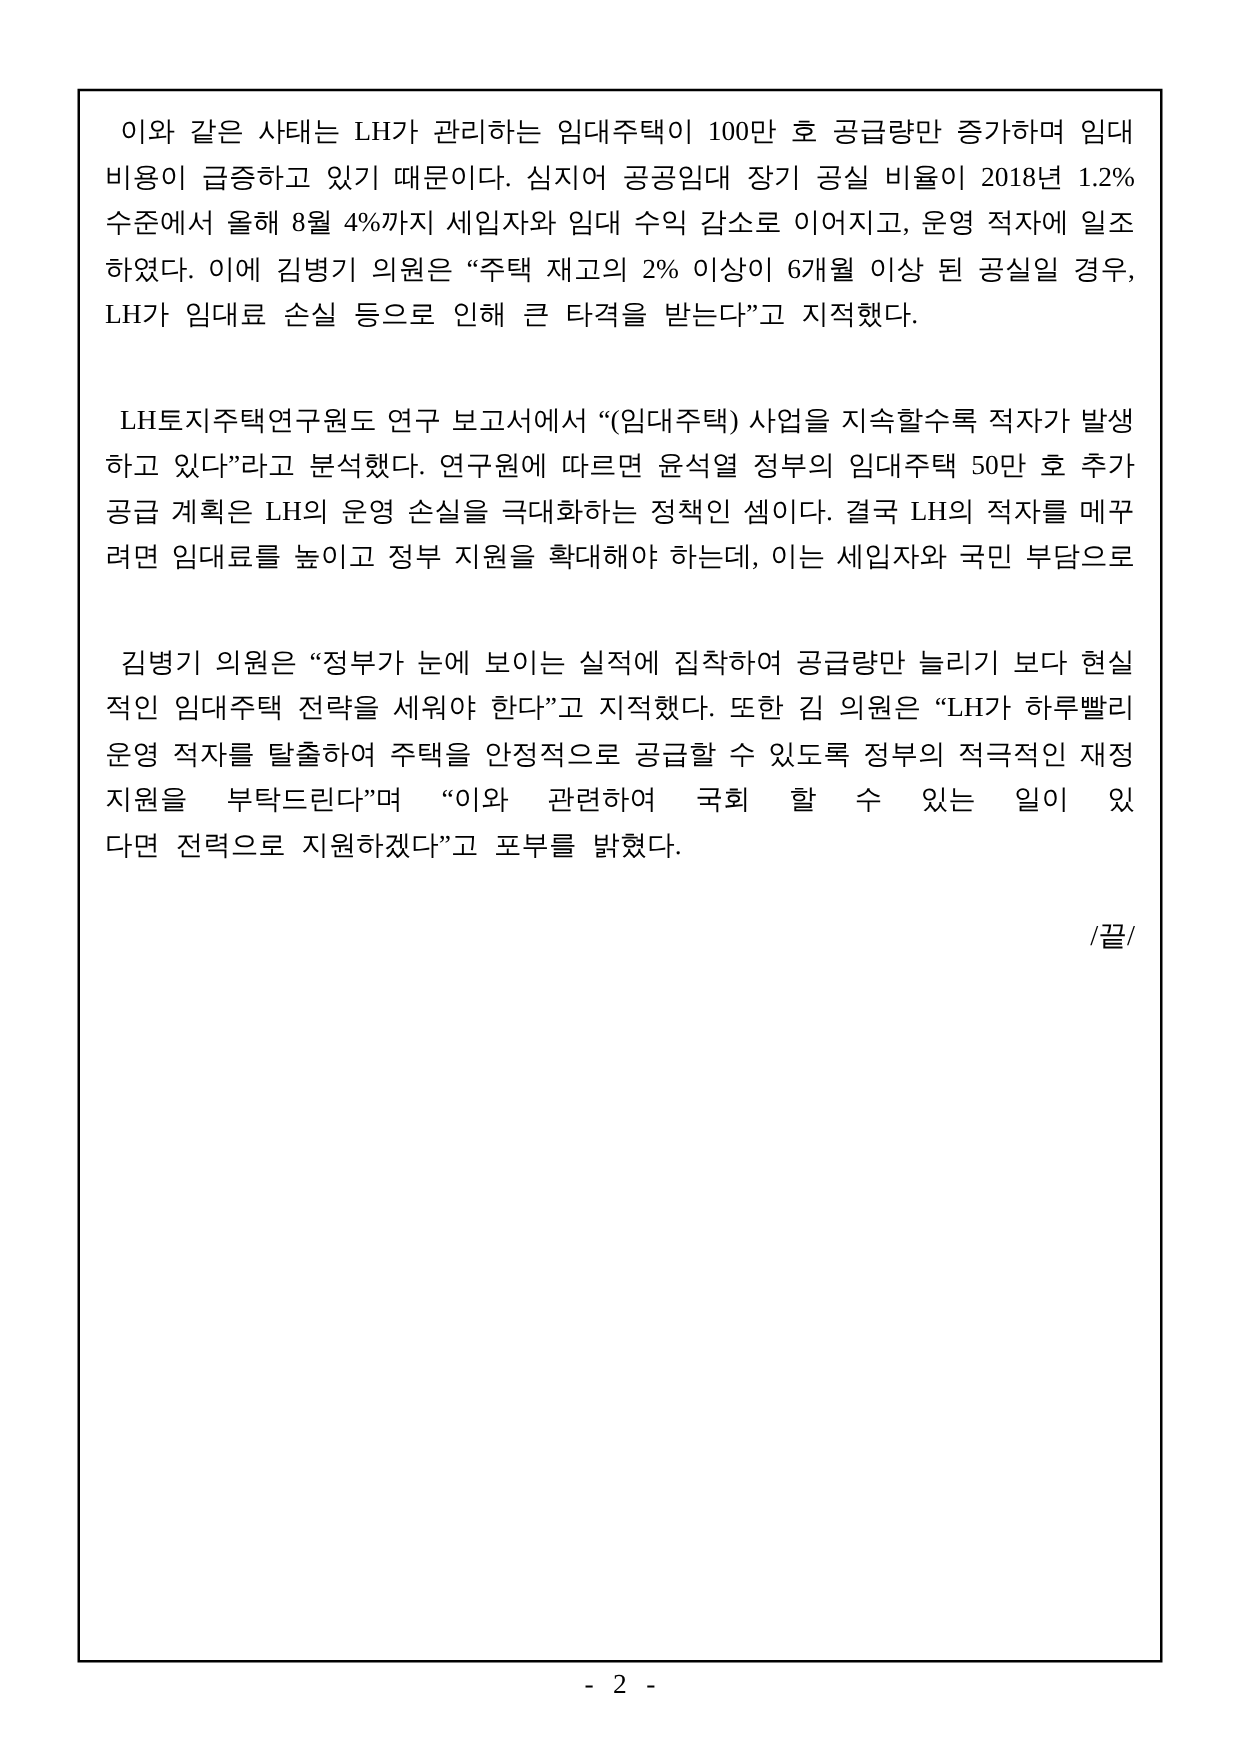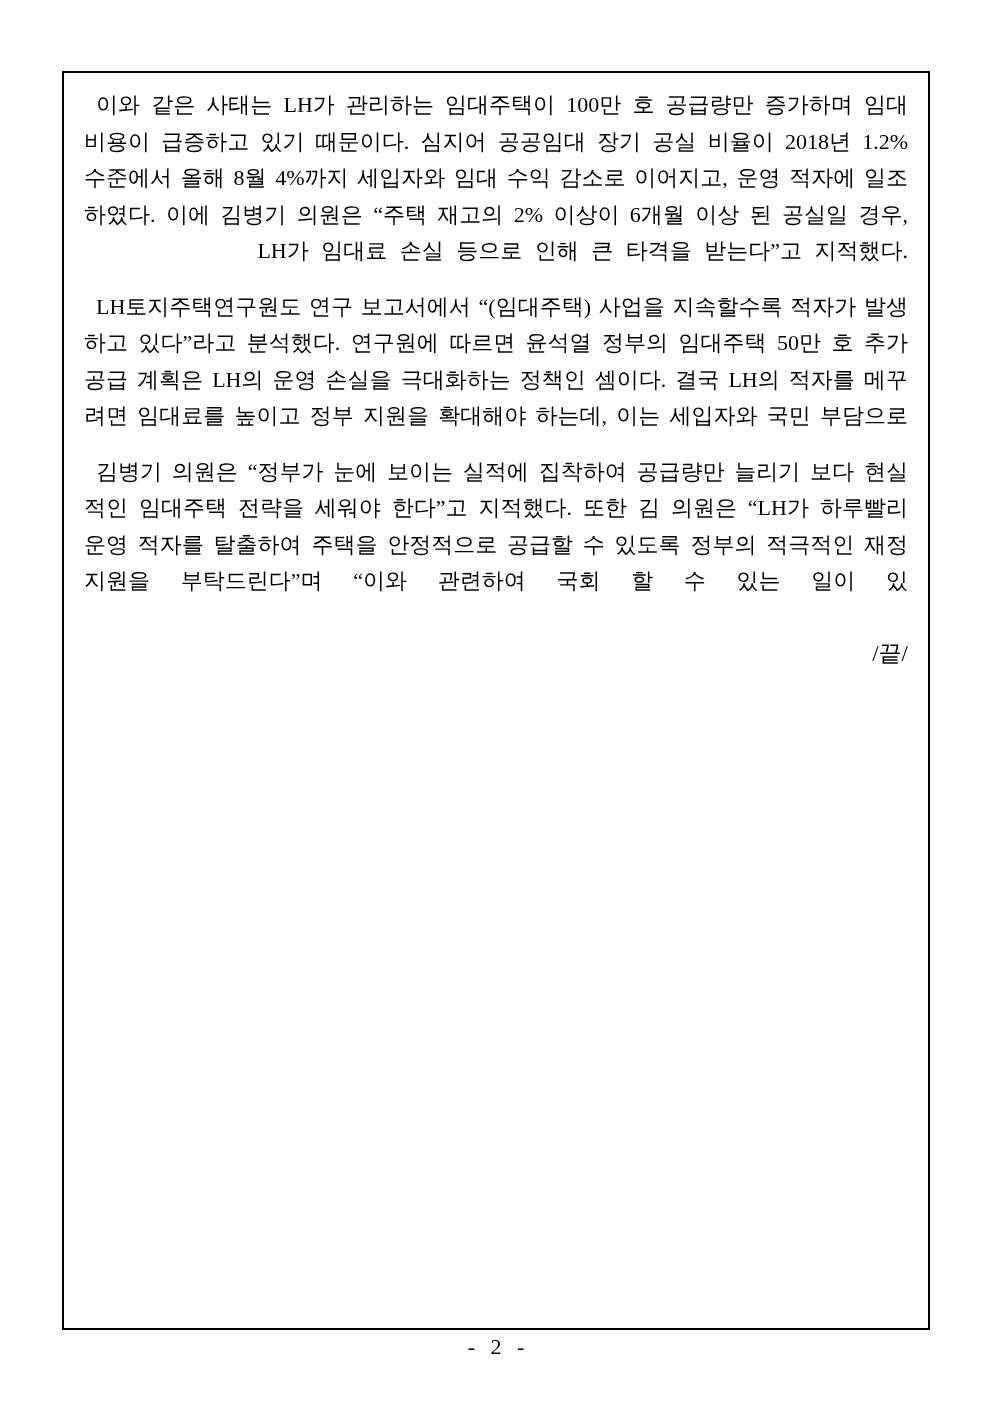--- a/index.html
+++ b/index.html
@@ -22,41 +22,41 @@
     height: 1259px;
     border: 2px solid #000000;
     box-sizing: border-box;
     padding: 14px 20px 0 20px;
     overflow: hidden;
   }
   .paragraph {
     margin: 0;
   }
   .paragraph + .paragraph {
-    margin-top: 19px;
+    margin-top: 48px;
   }
   .text-line {
     height: 36.5px;
     line-height: 36.5px;
     font-size: 22px;
     white-space: nowrap;
     overflow: hidden;
   }
   
   .text-line.justify {
     display: flex;
     justify-content: space-between;
     align-items: baseline;
   }
   .text-line.indent {
     padding-left: 12px;
   }
   
   .text-line.last {
-    text-align: right;
+    text-align: left;
     word-spacing: 7px;
   }
   .end-line {
     margin-top: 36.5px;
     height: 36.5px;
     line-height: 36.5px;
     font-size: 23px;
     text-align: right;
   }
   .page-footer {
@@ -231,19 +231,20 @@
         <span>부탁드린다”며</span>
         <span>“이와</span>
         <span>관련하여</span>
         <span>국회</span>
         <span>할</span>
         <span>수</span>
         <span>있는</span>
         <span>일이</span>
         <span>있</span>
       </div>
+    <div class="text-line last">다면 전력으로 지원하겠다”고 포부를 밝혔다.</div>
   </div>
 
   <div class="end-line">/끝/</div>
 
 </div>
 
 <div class="page-footer">- 2 -</div>
 
 </body></html>

